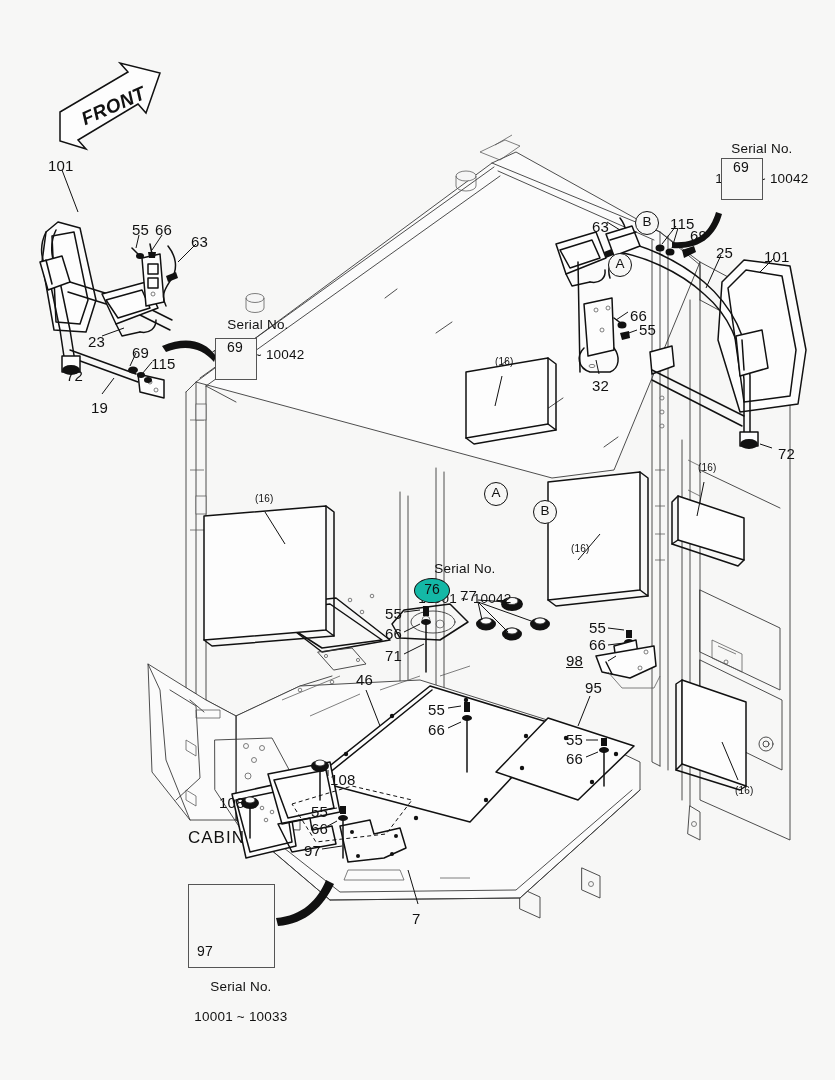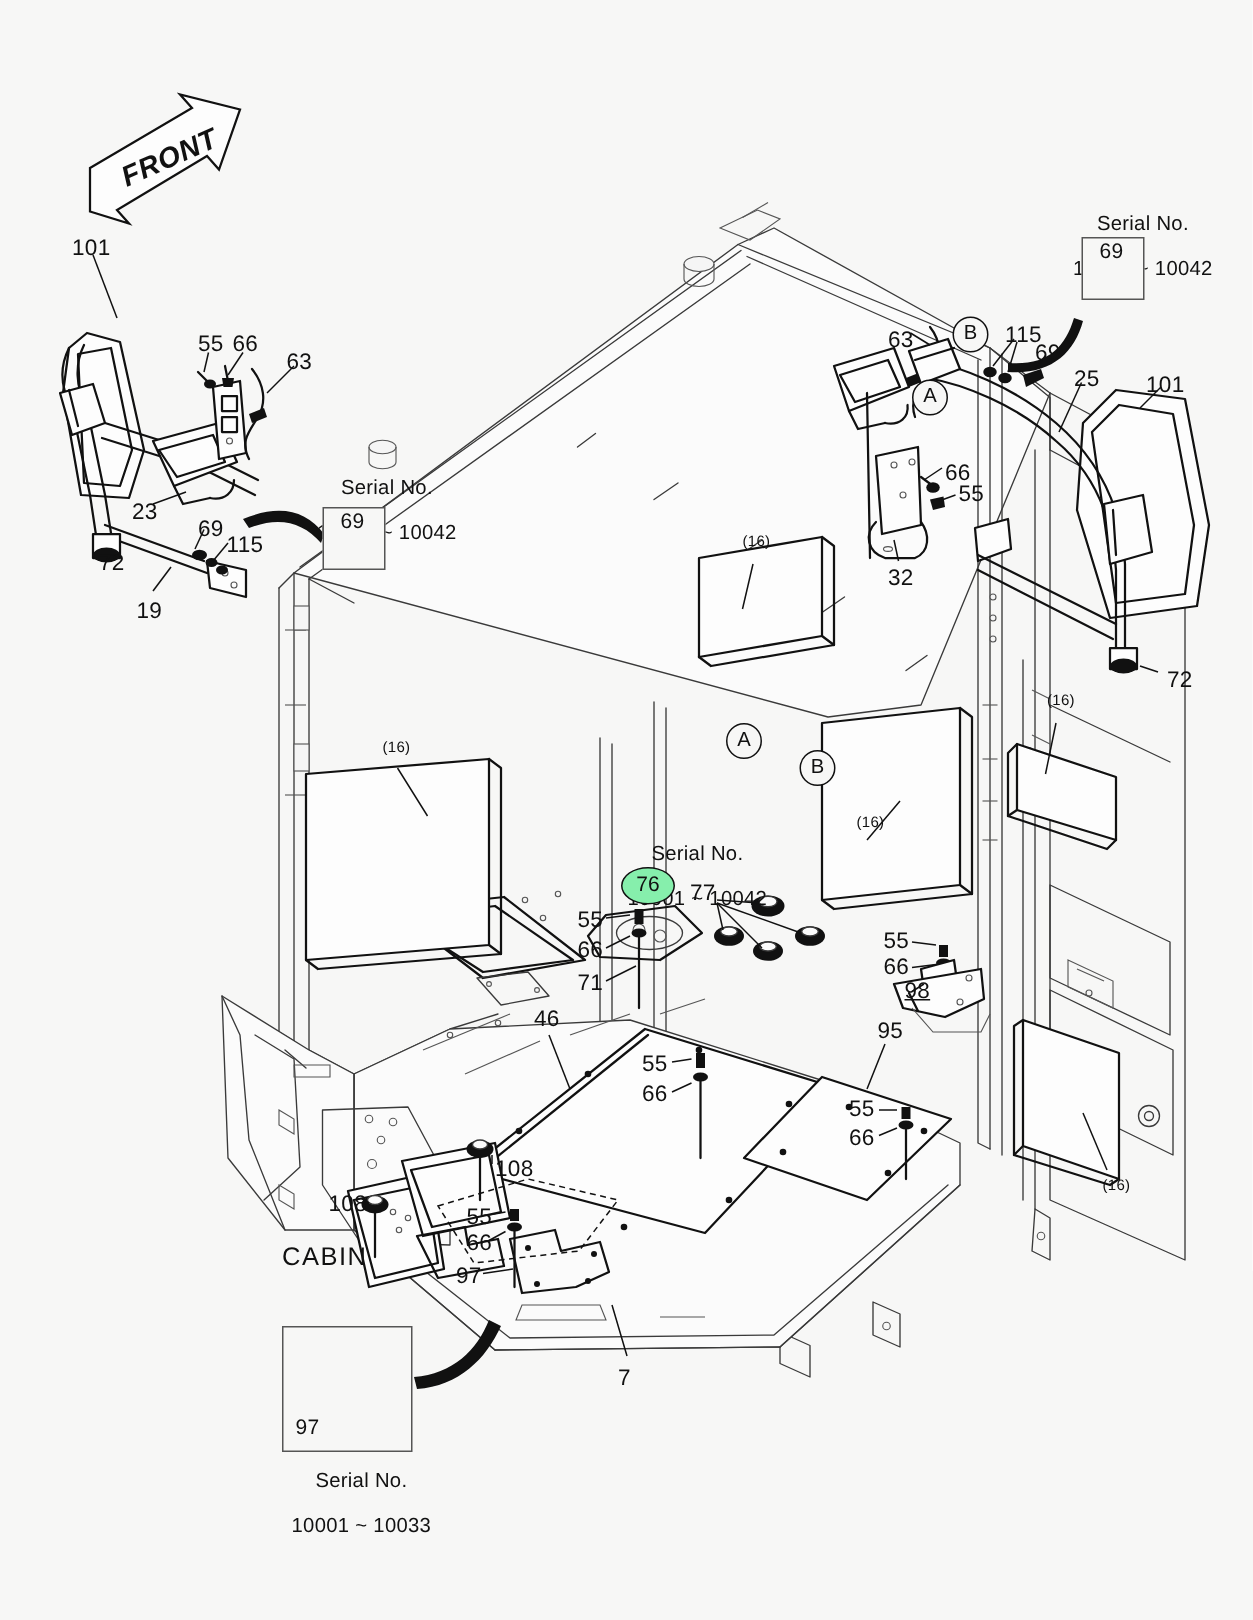--- a/index.html
+++ b/index.html
@@ -38,21 +38,21 @@
   .cbadge{
     position:absolute;
     width:22px;height:22px;border-radius:50%;
     border:1.6px solid #111;background:#f7f7f6;
     font-size:13.5px;text-align:center;line-height:20px;
     font-family:"Liberation Sans", sans-serif;color:#111;
   }
   .obadge{
     position:absolute;
     width:34px;height:23px;border-radius:50%;
-    border:1.6px solid #111;background:#86efac;
+    border:1.6px solid #111;background:#14b8a6;
     font-size:14px;text-align:center;line-height:21px;
     font-family:"Liberation Sans", sans-serif;color:#111;
   }
   .sbox{
     position:absolute;
     border:1.4px solid #555;background:#f7f7f6;
   }
 </style>
 </head>
 <body>
@@ -556,21 +556,21 @@
   <div class="lbl num" style="left:385px; top:606px;">55</div>
   <div class="lbl num" style="left:385px; top:626px;">66</div>
   <div class="lbl num" style="left:385px; top:648px;">71</div>
   <div class="lbl num" style="left:460px; top:588px;">77</div>
   <div class="lbl num" style="left:356px; top:672px;">46</div>
   <div class="lbl num" style="left:428px; top:702px;">55</div>
   <div class="lbl num" style="left:428px; top:722px;">66</div>
 
   <div class="lbl num" style="left:589px; top:620px;">55</div>
   <div class="lbl num" style="left:589px; top:637px;">66</div>
-  <div class="lbl num" style="left:603px; top:653px;text-decoration:underline;">98</div>
+  <div class="lbl num" style="left:566px; top:653px;text-decoration:underline;">98</div>
   <div class="lbl num" style="left:585px; top:680px;">95</div>
   <div class="lbl num" style="left:566px; top:732px;">55</div>
   <div class="lbl num" style="left:566px; top:751px;">66</div>
 
   <div class="lbl num" style="left:330px; top:772px;">108</div>
   <div class="lbl num" style="left:219px; top:795px;">108</div>
   <div class="lbl num" style="left:311px; top:804px;">55</div>
   <div class="lbl num" style="left:311px; top:821px;">66</div>
   <div class="lbl num" style="left:304px; top:843px;">97</div>
   <div class="lbl num" style="left:412px; top:911px;">7</div>

